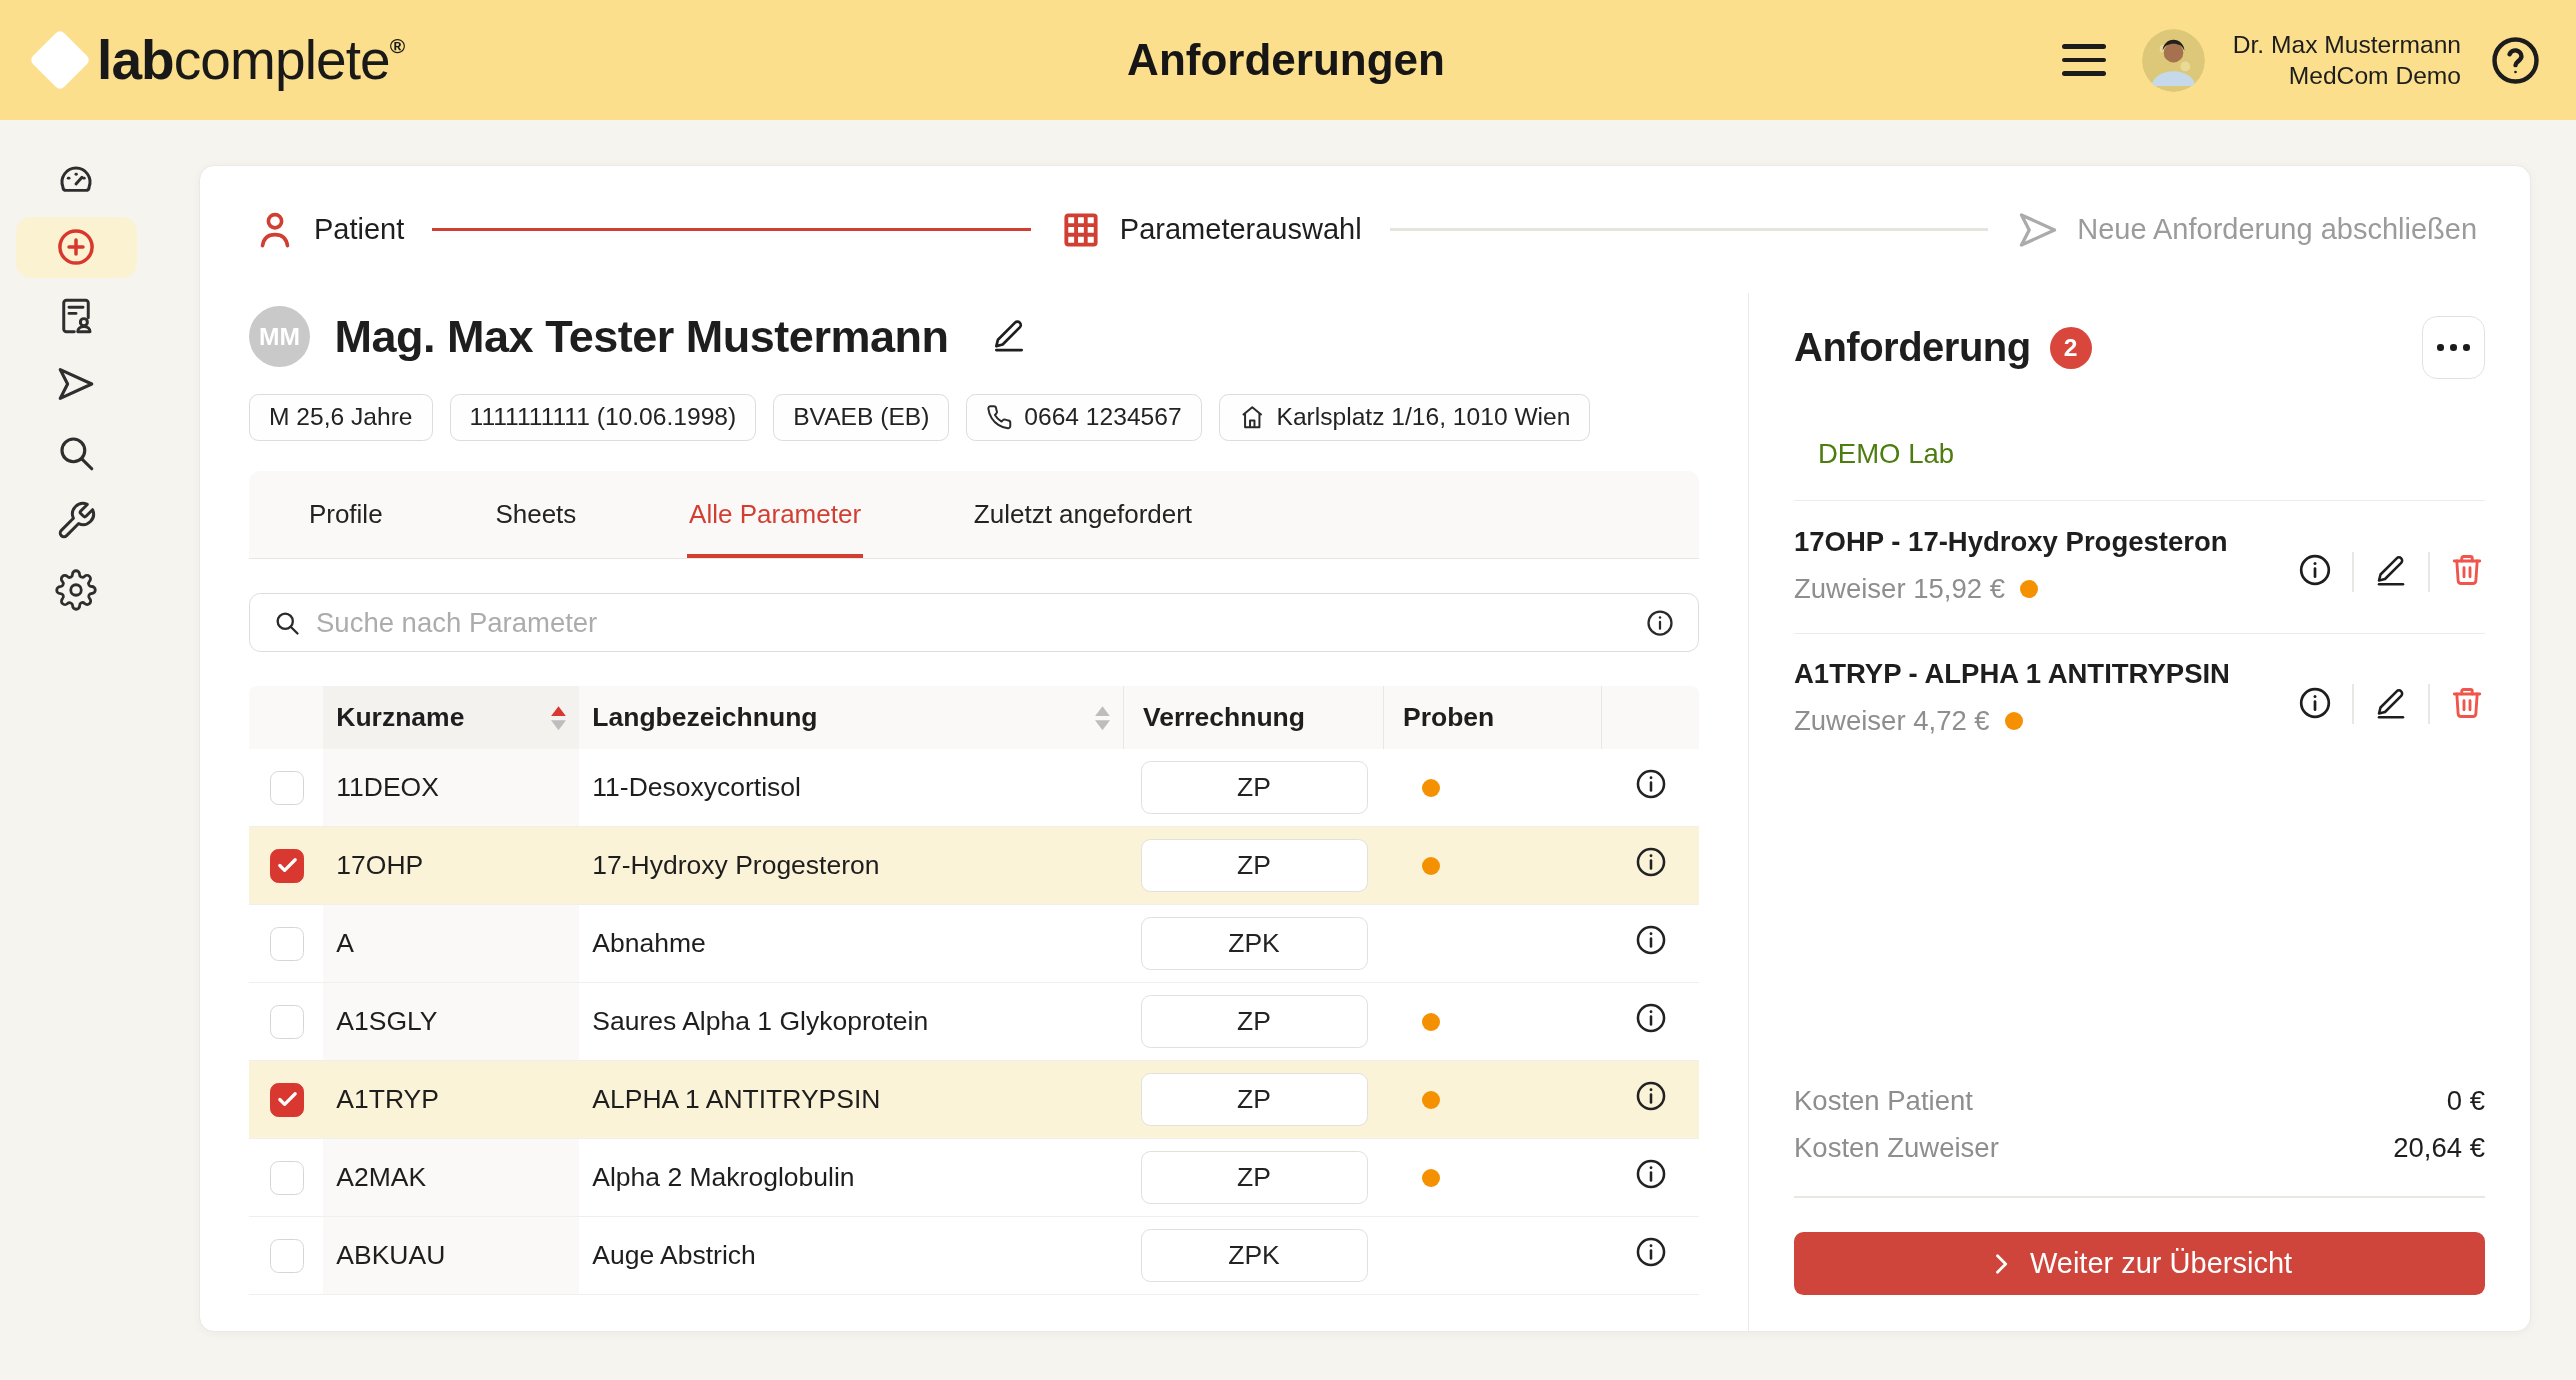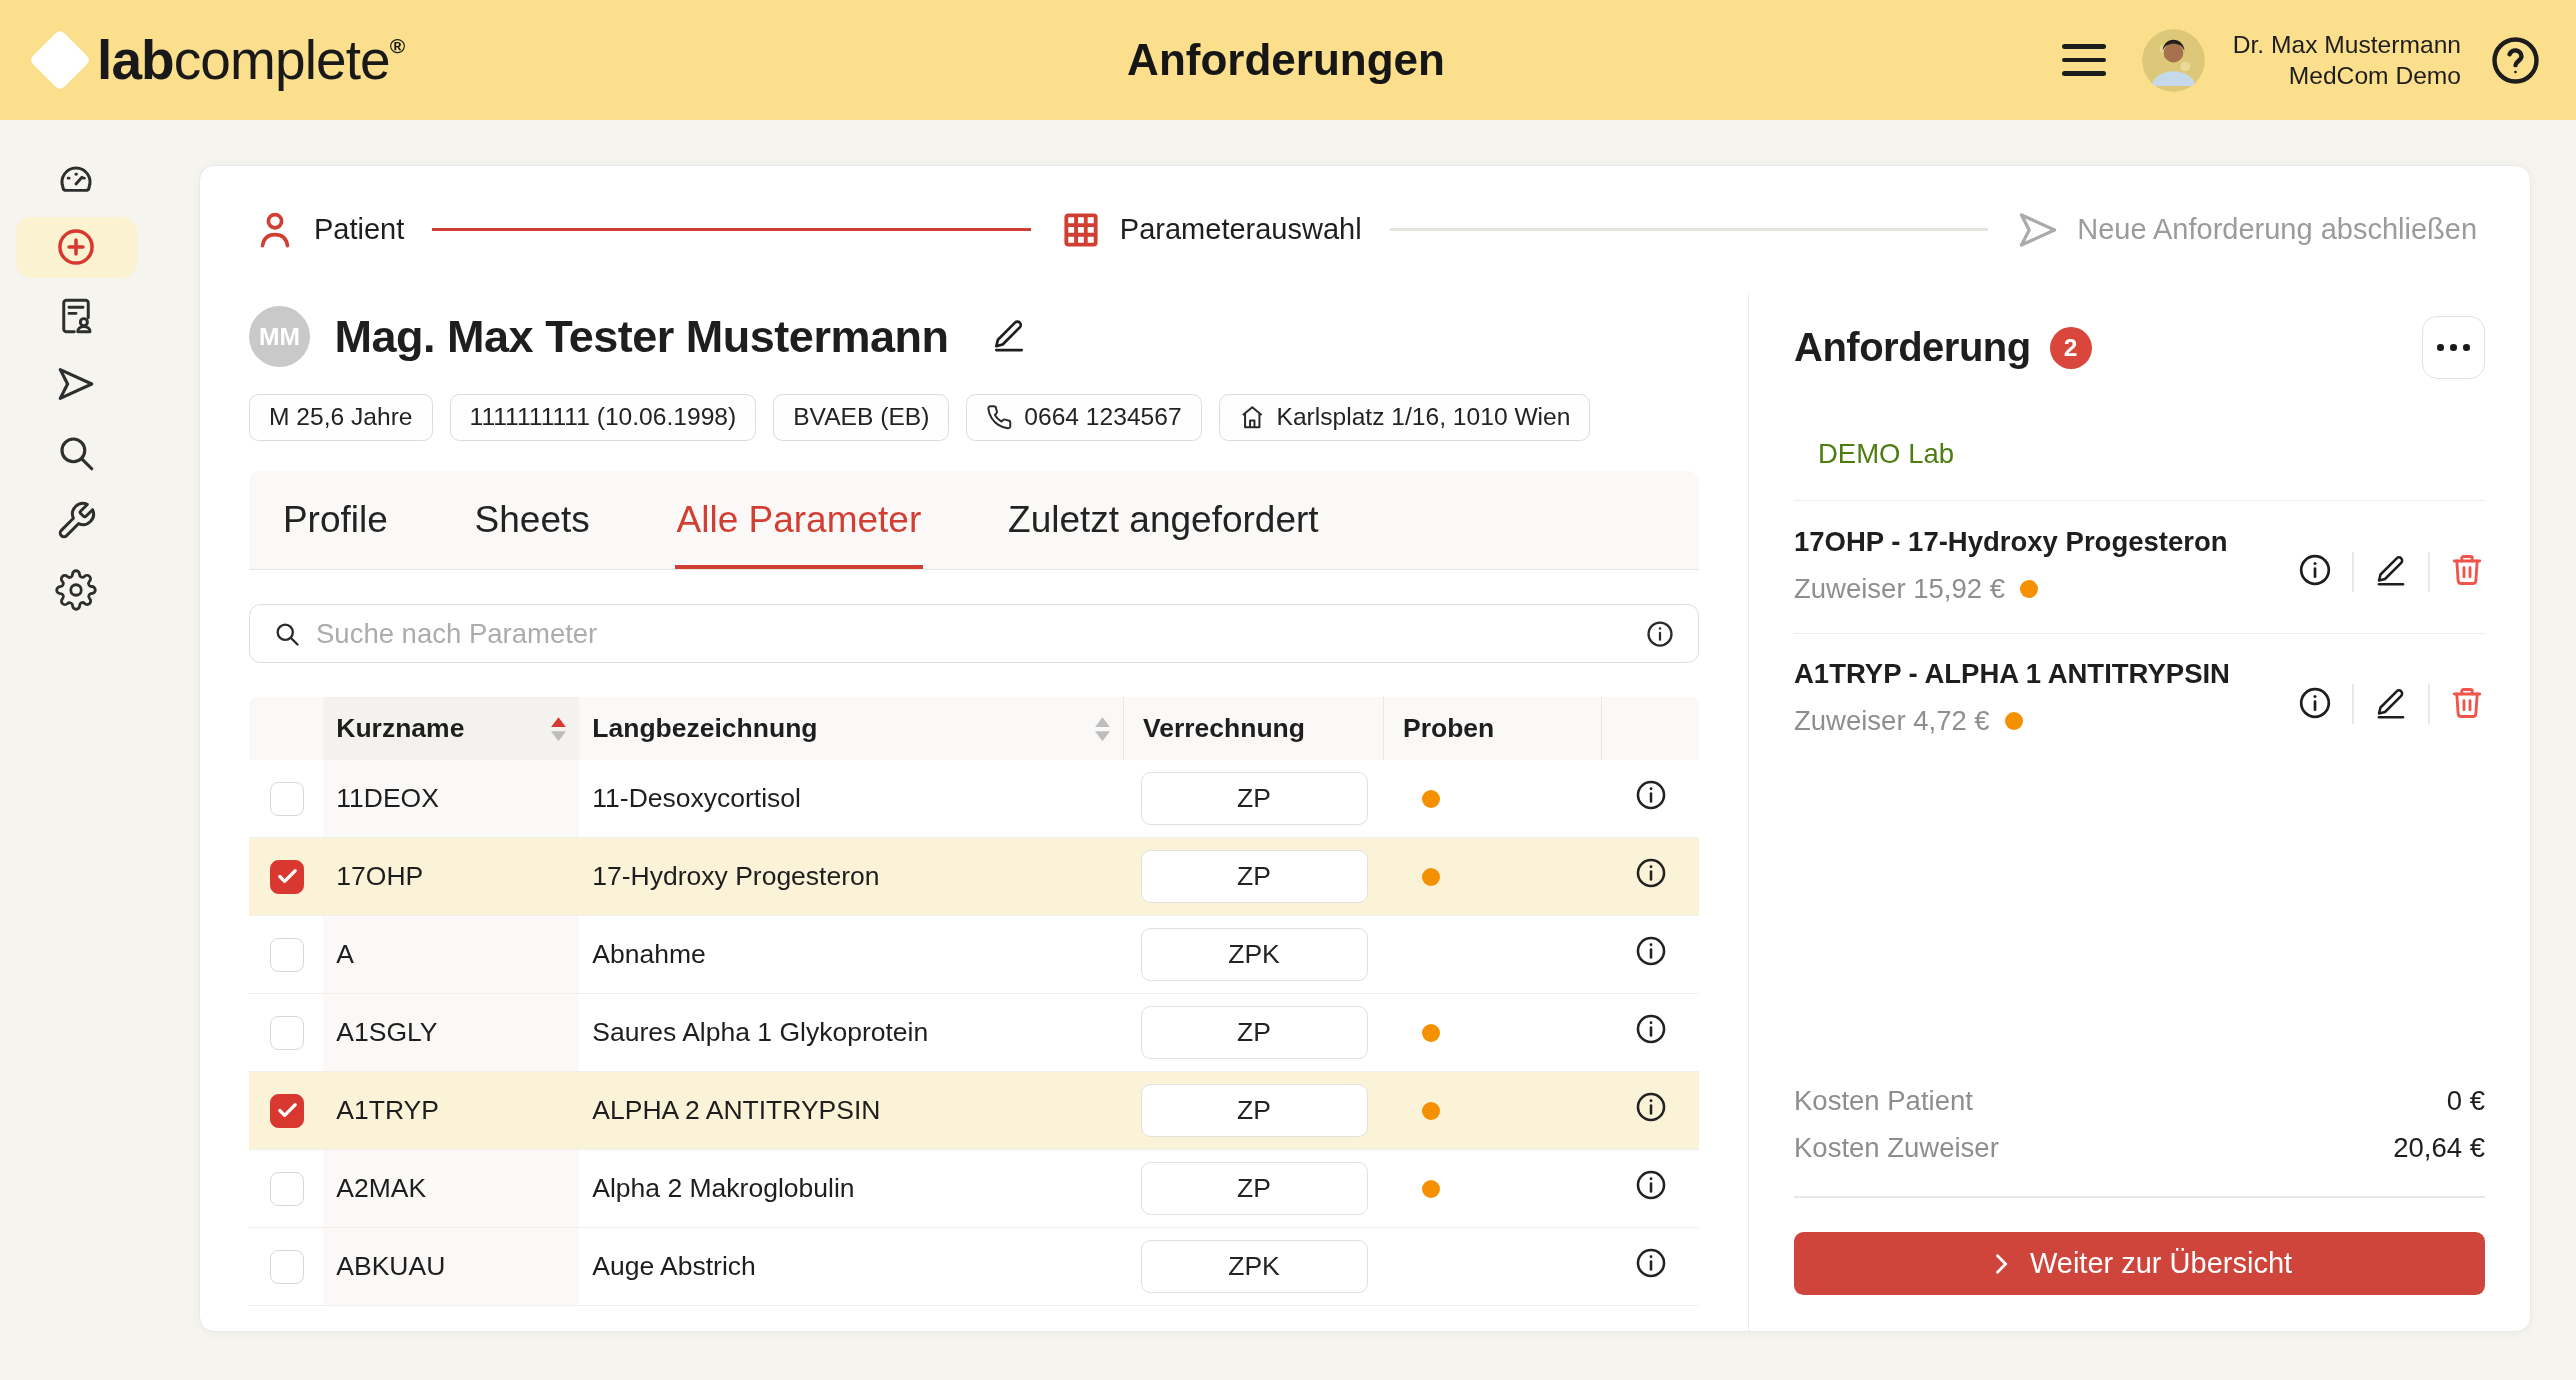--- a/index.html
+++ b/index.html
@@ -63,22 +63,22 @@
   .edit-btn svg { width:38px; height:38px; }
 
   .badge-row { display:flex; gap:17px; margin-top:26.5px; }
   .badge { display:flex; align-items:center; gap:11.4px; font-size:24.6px; color:#232323;
     border:1.9px solid #DCDCDC; border-radius:9.5px; background:#FEFEFE; padding:0 19px; height:47px; white-space:nowrap; }
   .badge svg { width:26.5px; height:26.5px; color:#2A2A2A; }
 
   
   .tabbar { margin-top:30px; background:#FAF9F7; border-bottom:1.9px solid #E8E6E1;
     border-radius:11.4px 11.4px 0 0; display:flex; padding:0 32px; gap:83px; }
-  .tab { font-size:37px; padding:28px 1.9px 24.6px; border-bottom:4.7px solid transparent;
-    color:#232323; cursor:pointer; white-space:nowrap; }
+  .tab { font-size:26px; padding:28px 1.9px 24.6px; border-bottom:4.7px solid transparent;
+    color:#232323; cursor:pointer; white-space:nowrap;margin-left:26px; }
   .tab.active { color:#D13F33; border-bottom-color:#D13F33; }
 
   
   .searchbox { margin-top:34px; height:59px; border:1.9px solid #DFDDD8; border-radius:11.4px;
     display:flex; align-items:center; padding:0 23px; gap:15px; background:#fff; }
   .searchbox input { flex:1; border:0; outline:0; font-size:27.5px; color:#232323;
     font-family:"Liberation Sans", sans-serif; background:transparent; }
   .searchbox input::placeholder { color:#ACACAC; }
   .icon-dark { color:#2A2A2A; }
 
@@ -436,21 +436,21 @@
 
             <div class="trow sel">
               <div class="cell c-check">
                   <span class="cb checked">
                     <svg viewBox="0 0 24 24" fill="none" stroke="#fff" stroke-width="3.4" stroke-linecap="round" stroke-linejoin="round">
                       <polyline points="20 6 9 17 4 12"></polyline>
                     </svg>
                   </span>
                 </div>
               <div class="cell c-kurz">A1TRYP</div>
-              <div class="cell">ALPHA 2 ANTITRYPSIN</div>
+              <div class="cell">ALPHA 1 ANTITRYPSIN</div>
               <div class="cell c-verr">
                   <button class="zp-btn">ZP</button>
                 </div>
               <div class="cell c-prob">
                   <span class="dot"></span>
                 </div>
               <div class="cell c-info">
                   <span class="info-ic"><svg viewBox="0 0 24 24" fill="none" stroke="currentColor" stroke-width="1.8">
                       <circle cx="12" cy="12" r="9.2"></circle>
                       <path d="M12 11v5.5" stroke-linecap="round"></path>

